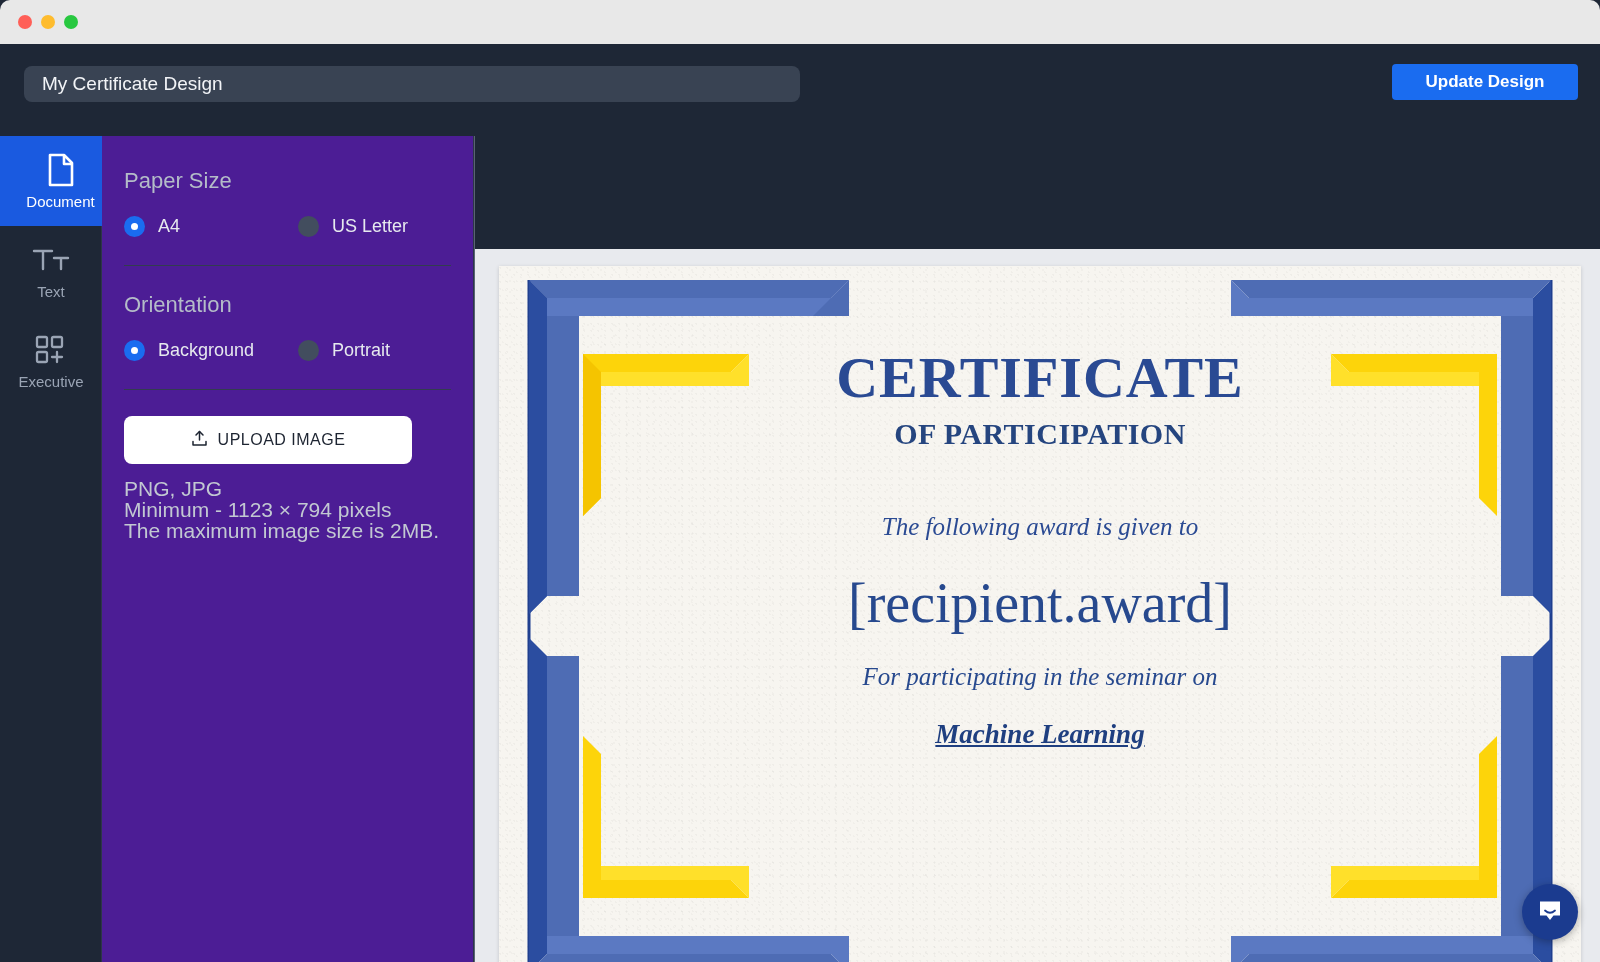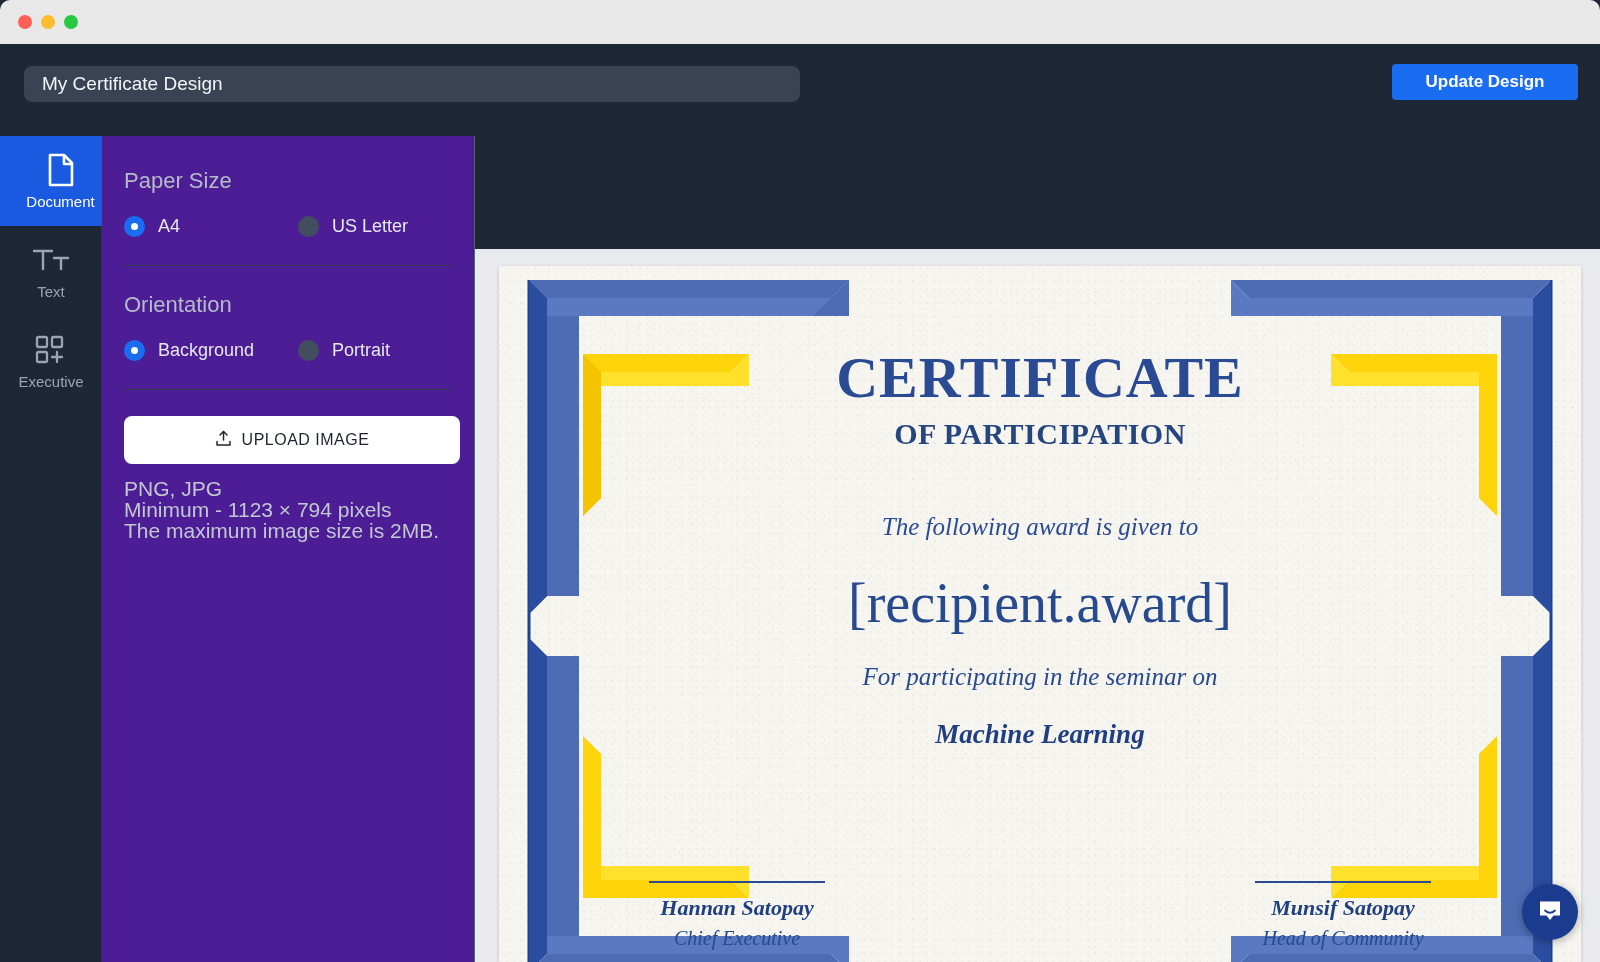--- a/index.html
+++ b/index.html
@@ -71,21 +71,21 @@
   .radio {
     width: 21px; height: 21px; border-radius: 50%; background: #424d5e;
     margin-right: 13px; display: flex; align-items: center; justify-content: center;
     flex: none;
   }
   .radio.on { background: #1a6cf0; }
   .radio.on::after { content: ""; width: 7px; height: 7px; border-radius: 50%; background: #fff; }
   .radio-label { color: #e6e9ee; font-size: 18px; }
   .divider { height: 1px; background: #333d4e; margin: 28px 0 26px 0; }
   .upload-btn {
-    width: 336px; height: 48px; background: #ffffff; border: none; border-radius: 8px;
+    width: 288px; height: 48px; background: #ffffff; border: none; border-radius: 8px;
     color: #1d2431; font-size: 16px; letter-spacing: .5px; cursor: pointer;
     display: flex; align-items: center; justify-content: center; gap: 10px;
     font-family: "Liberation Sans", sans-serif;
   }
   .hint { color: #c2c8d2; font-size: 21px; line-height: 21px; margin-top: 14px; }
 
   
   .canvas-toolbar {
     position: absolute; left: 474px; top: 92px; width: 1126px; height: 113px;
     background: #1e2736; border-left: 1px solid #5a6374;
@@ -126,20 +126,21 @@
   .cert-subtitle {
     margin-top: 6px; font-size: 30px; font-weight: bold; letter-spacing: .5px;
     color: #25457f;
   }
   .cert-given { margin-top: 62px; font-size: 25px; font-style: italic; color: #2a4a93; }
   .cert-name { margin-top: 30px; font-size: 56px; color: #27498e; }
   .cert-for { margin-top: 28px; font-size: 25px; font-style: italic; color: #27498e; }
   .cert-topic {
     margin-top: 28px; font-size: 27px; font-style: italic; font-weight: bold;
     color: #1f3f80;
+    text-decoration: underline;
   }
 
   .signatures {
     position: absolute; left: 0; right: 0; bottom: 36px;
     display: flex; justify-content: space-between; padding: 0 150px;
   }
   .sig { text-align: center; }
   .sig-line { width: 176px; height: 2px; background: #2a4a93; margin: 0 auto 12px auto; }
   .sig-name { font-size: 22px; font-weight: bold; font-style: italic; color: #1f3f80; }
   .sig-role { font-size: 20px; font-style: italic; color: #27498e; margin-top: 6px; }
@@ -307,32 +308,20 @@
         </div>
 
         <div class="cert-body">
           <div class="cert-title">CERTIFICATE</div>
           <div class="cert-subtitle">OF PARTICIPATION</div>
           <div class="cert-given">The following award is given to</div>
           <div class="cert-name">[recipient.award]</div>
           <div class="cert-for">For participating in the seminar on</div>
           <div class="cert-topic">Machine Learning</div>
 
-          <div class="signatures">
-            <div class="sig">
-              <div class="sig-line"></div>
-              <div class="sig-name">Hannan Satopay</div>
-              <div class="sig-role">Chief Executive</div>
-            </div>
-            <div class="sig">
-              <div class="sig-line"></div>
-              <div class="sig-name">Munsif Satopay</div>
-              <div class="sig-role">Head of Community</div>
-            </div>
-          </div>
         </div>
       </div>
 
       <div class="chat-fab">
         <span>
           <svg width="26" height="26" viewBox="0 0 26 26">
             <path d="M3 4.5 h20 v14 h-6.5 L13 23 l-3.5 -4.5 H3 Z" fill="#ffffff"></path>
             <path d="M8 13.5 q5 4.5 10 0" fill="none" stroke="#1b3b8f" stroke-width="1.8" stroke-linecap="round"></path>
           </svg>
         </span>

